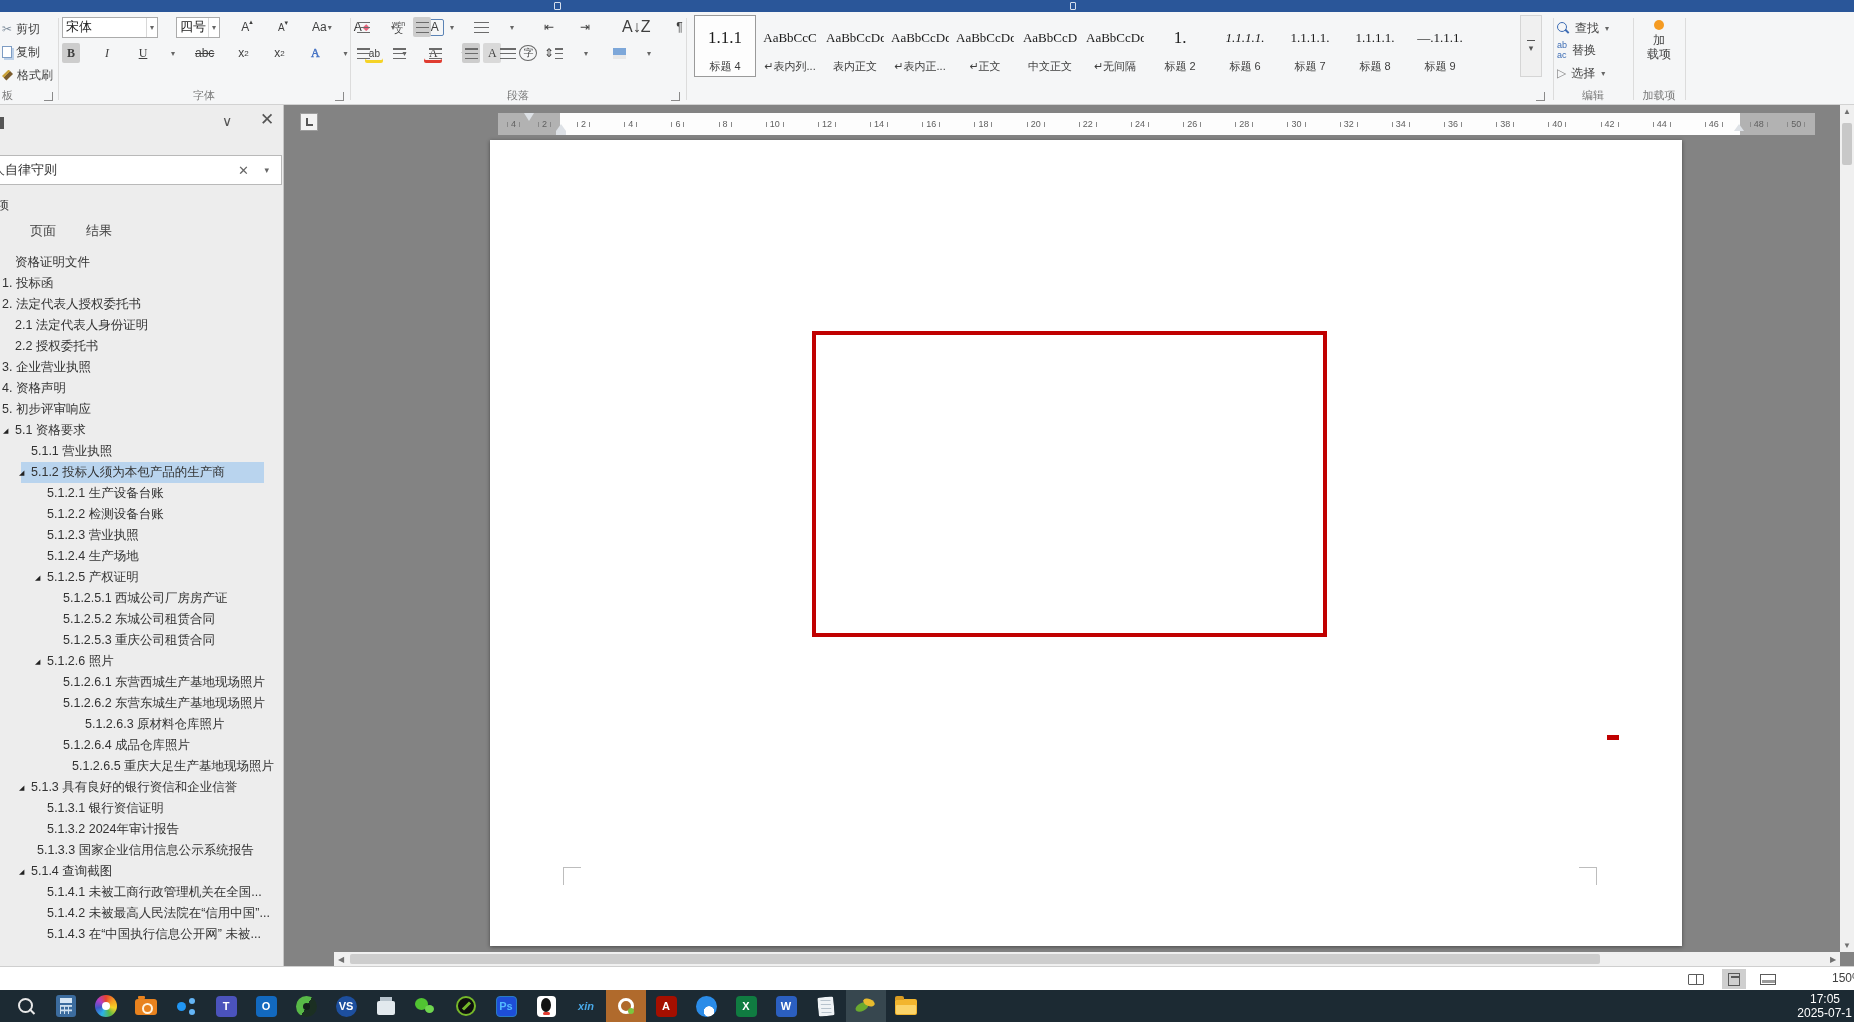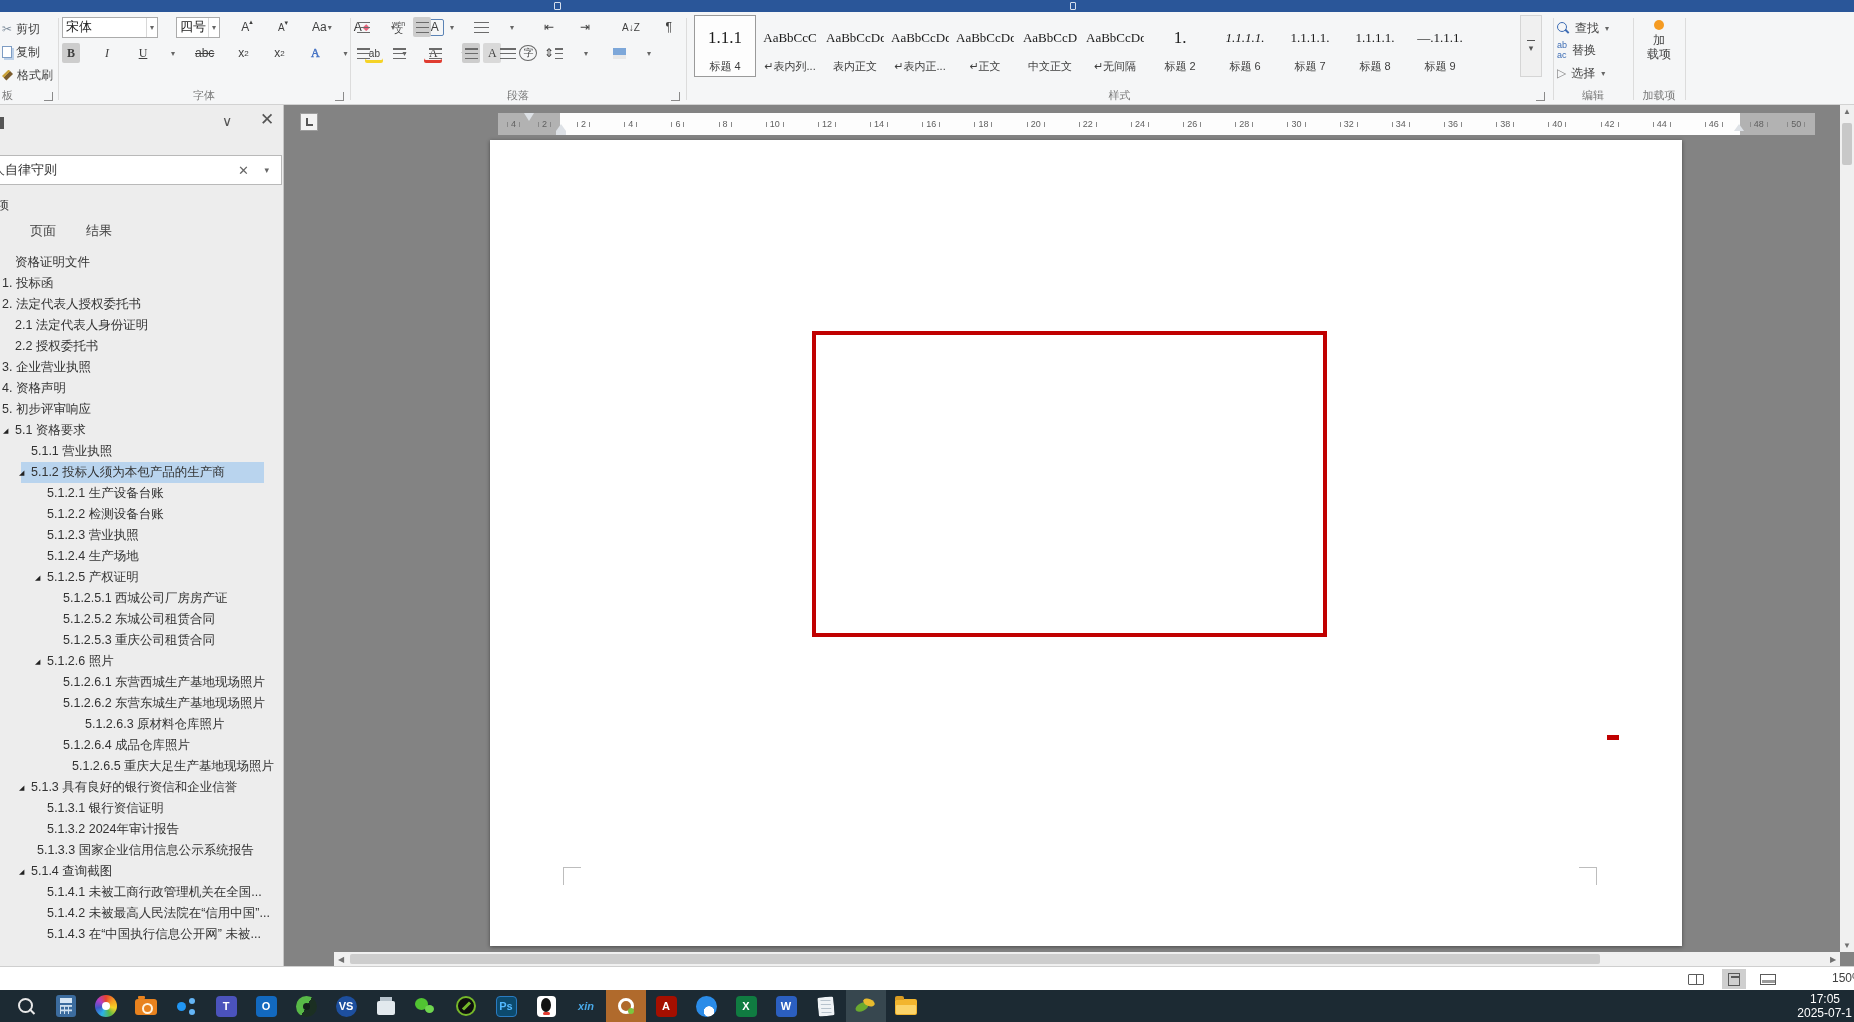--- a/index.html
+++ b/index.html
@@ -248,21 +248,21 @@
         <span class="rbtn sel">
             <span class="lines-ic"></span>
           </span>
           <span class="arrow">▾</span>
         <span class="rbtn">
             <span class="lines-ic" style="width:15px;"></span>
           </span>
           <span class="arrow">▾</span>
         <span class="rbtn" style="margin-left:8px;">⇤</span>
         <span class="rbtn">⇥</span>
-        <span class="rbtn" style="margin-left:8px; font-size:10px;">A↓Z</span>
+        <span class="rbtn" style="margin-left:8px; font-size:16px;">A↓Z</span>
         <span class="rbtn">¶</span>
       </div>
       <div class="rrow" style="top:30px;">
         <span class="rbtn">
             <span class="lines-ic"></span>
           </span>
         <span class="rbtn">
             <span class="lines-ic"></span>
           </span>
         <span class="rbtn">
@@ -335,21 +335,20 @@
           <div class="stybox">
             <div class="sample">1.1.1.1.</div>
             <div class="slabel">标题 8</div>
           </div>
           <div class="stybox">
             <div class="sample">—.1.1.1.</div>
             <div class="slabel">标题 9</div>
           </div>
         </div>
       <div id="sty-more" style="position:absolute; left:832px; top:3px;"><i></i>▾</div>
-      <div class="glabel">样式</div>
       <div class="glaunch" style="right:8px;"></div>
     </div>
     <div class="gdiv" style="left:1553px;"></div>
 
     <div class="rgroup" style="left:1553px; width:80px;">
       <div class="rrow" style="top:5px; gap:5px;">
         <span class="mag"></span>
         <span>查找</span>
         <span class="arrow">▾</span>
       </div>
@@ -644,21 +643,21 @@
         <div class="tcell">
           <div class="k-printer"></div>
         </div>
         <div class="tcell">
           <div class="k-wechat"></div>
         </div>
         <div class="tcell">
           <div class="k-pencil"></div>
         </div>
         <div class="tcell">
-          <div class="tglyph k-square" style="background: #0c4a6e; color: rgb(83, 185, 255); border: 1px solid rgb(42, 124, 194);">Ps</div>
+          <div class="tglyph k-square" style="background: #1d4ed8; color: rgb(83, 185, 255); border: 1px solid rgb(42, 124, 194);">Ps</div>
         </div>
         <div class="tcell">
           <div class="k-qq"></div>
         </div>
         <div class="tcell">
           <div class="k-text" style="color: rgb(73, 169, 232);">xin</div>
         </div>
         <div class="tcell" style="background: rgb(176, 106, 44);">
           <div class="k-seal"></div>
         </div>

